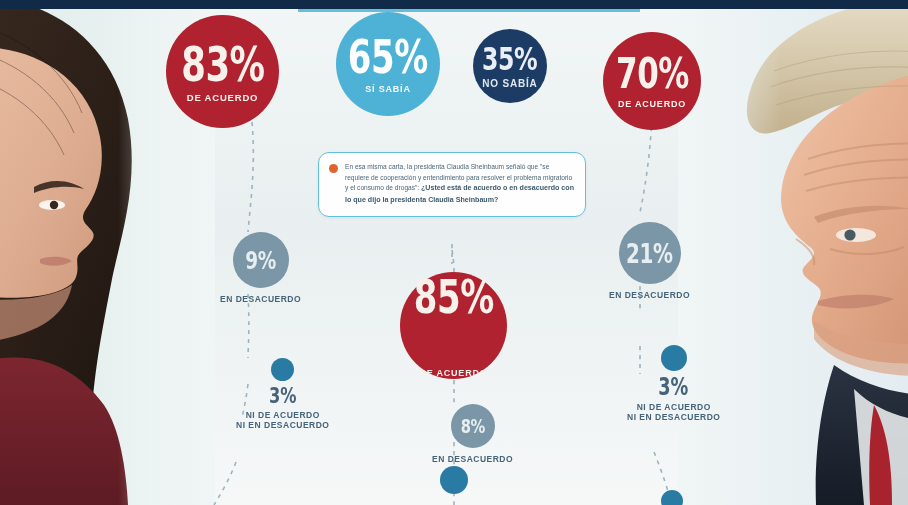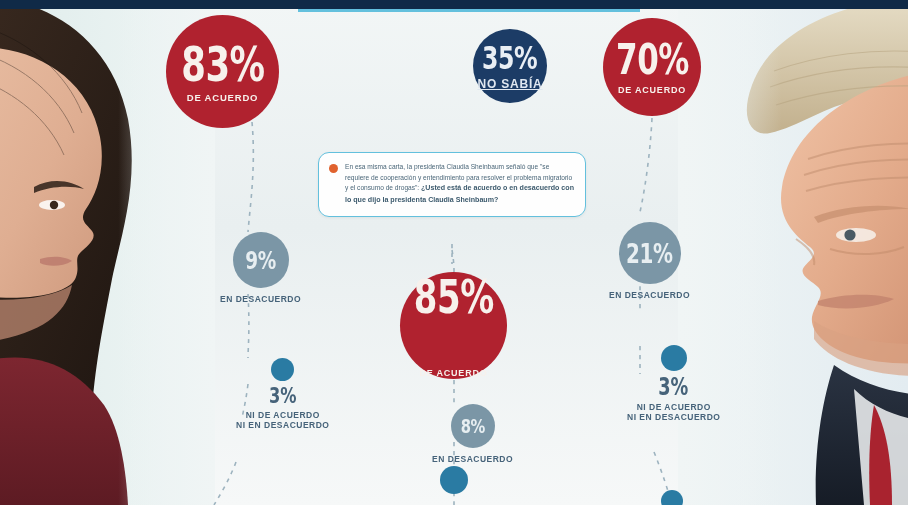--- a/index.html
+++ b/index.html
@@ -333,25 +333,31 @@
     <div class="caption" style="font-size:8.5px;">EN DESACUERDO</div>
   </div>
 
   <div class="stat" style="left:236px; top:358px;">
     <div class="bubble c-teal" style="width:23px; height:23px;"></div>
     <div class="pct-outside" style="font-size:22px;">3%</div>
     <div class="caption" style="font-size:8.5px; margin-top:4px;">NI DE ACUERDO
 NI EN DESACUERDO</div>
   </div>
 
+  <div class="stat" style="left:336px; top:12px;">
+    <div class="bubble c-skyblue" style="width:104px; height:104px;">
+      <div class="pct" style="font-size:46px; color:#ffffff;">65%</div>
+      <div class="sub" style="font-size:9px; margin-top:5px; color:#f2fbfd;">SÍ SABÍA</div>
+    </div>
+  </div>
 
   <div class="stat" style="left:473px; top:29px;">
     <div class="bubble c-navy" style="width:74px; height:74px;align-items:center;">
       <div class="pct" style="font-size:32px; color:#e9eef4;">35%</div>
-      <div class="sub" style="font-size:12px; margin-top:4px; color:#dfe7f0;text-decoration:underline;">NO SABÍA</div>
+      <div class="sub" style="font-size:10px; margin-top:4px; color:#dfe7f0;">NO SABÍA</div>
     </div>
   </div>
 
   <div class="callout" style="left:318px; top:152px; width:268px;">
     <div class="callout-dot"></div>
     <div class="callout-text">
       <span class="lead">En esa misma carta, la presidenta Claudia Sheinbaum señaló que "se requiere de cooperación y entendimiento para resolver el problema migratorio y el consumo de drogas":</span>
       <span class="strong">¿Usted está de acuerdo o en desacuerdo con lo que dijo la presidenta Claudia Sheinbaum?</span>
     </div>
   </div>
@@ -367,21 +373,21 @@
     <div class="bubble c-slate" style="width:44px; height:44px;">
       <div class="pct" style="font-size:20px; color:#e7eef1;">8%</div>
     </div>
     <div class="caption" style="font-size:8.5px;">EN DESACUERDO</div>
   </div>
 
   <div class="stat" style="left:440px; top:466px;">
     <div class="bubble c-teal" style="width:28px; height:28px;"></div>
   </div>
 
-  <div class="stat" style="left:603px; top:18px;">
+  <div class="stat" style="left:603px; top:32px;">
     <div class="bubble c-red" style="width:98px; height:98px;">
       <div class="pct" style="font-size:42px;">70%</div>
       <div class="sub" style="font-size:9px; margin-top:5px;">DE ACUERDO</div>
     </div>
   </div>
 
   <div class="stat" style="left:609px; top:222px;">
     <div class="bubble c-slate" style="width:62px; height:62px;">
       <div class="pct" style="font-size:27px; color:#e7eef1;">21%</div>
     </div>

